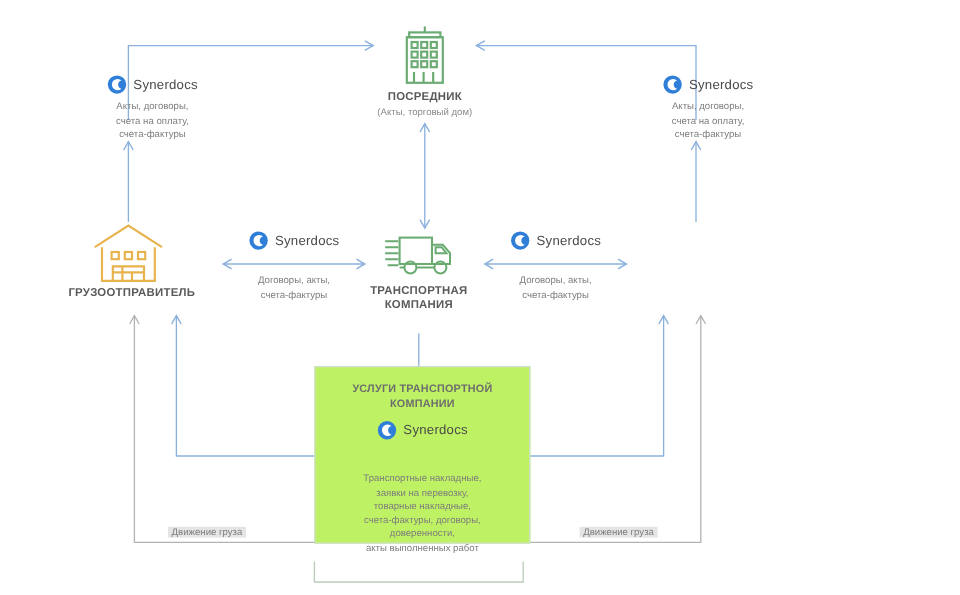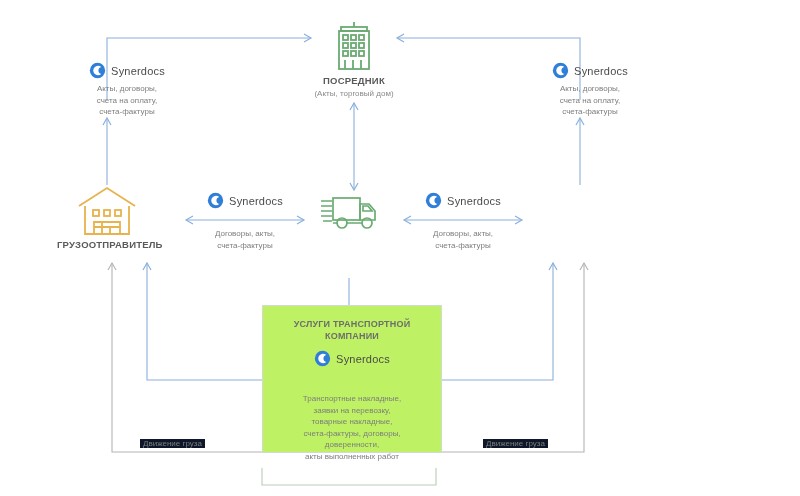--- a/index.html
+++ b/index.html
@@ -98,21 +98,21 @@
     color: #7d7d7d;
     line-height: 11.5px;
     margin-top: 26px;
     white-space: pre-line;
   }
   .flow-label {
     position: absolute;
     font-size: 8px;
     color: #7d7d7d;
     white-space: nowrap;
-    background: #0f172a;
+    background: #e5e5e5;
     padding: 0 3px;
   }
   .icon-wrap {
     display: block;
     margin: 0 auto 3px auto;
   }
 </style>
 </head>
 <body>
 
@@ -199,20 +199,22 @@
       <g fill="none" stroke="#6aab72" stroke-width="1.7">
         <path d="M2,9 L13,9 M2,14 L13,14 M2,19 L13,19 M2,24 L13,24 M4,29 L13,29"></path>
         <rect x="14" y="6" width="27" height="22"></rect>
         <path d="M41,12 L50,12 L56,19 L56,28 L41,28 Z"></path>
         <path d="M44,14 L49,14 L53,19 L44,19 Z"></path>
         <circle cx="23" cy="31" r="5"></circle>
         <circle cx="48" cy="31" r="5"></circle>
         <path d="M14,31 L18,31 M28,31 L43,31"></path>
       </g>
     </svg>
+    <div class="node-title" style="white-space:pre-line;">ТРАНСПОРТНАЯ
+КОМПАНИЯ</div>
   </div>
 
 
   <div class="sd-block" style="left:62px; top:62px; width:130px;">
     <div class="sd-row">
       <svg class="sd-logo" viewBox="0 0 20 20">
         <circle cx="10" cy="10" r="9" fill="#2f7ed8"></circle>
         <path d="M14.4,5.9 A5.6,5.6 0 1 0 14.4,14.1 A4.2,4.2 0 0 1 14.4,5.9 Z" fill="#ffffff"></path>
       </svg>
       <span class="sd-name">Synerdocs</span>

